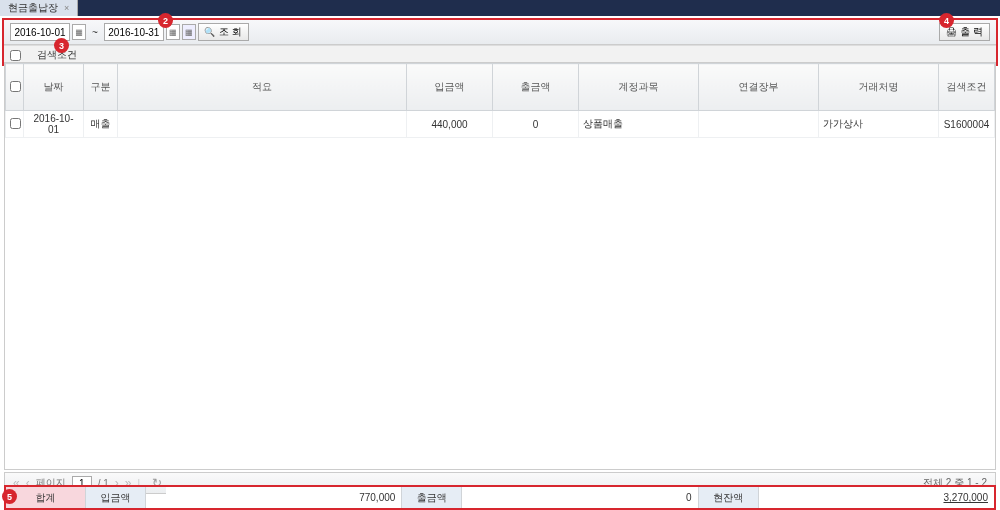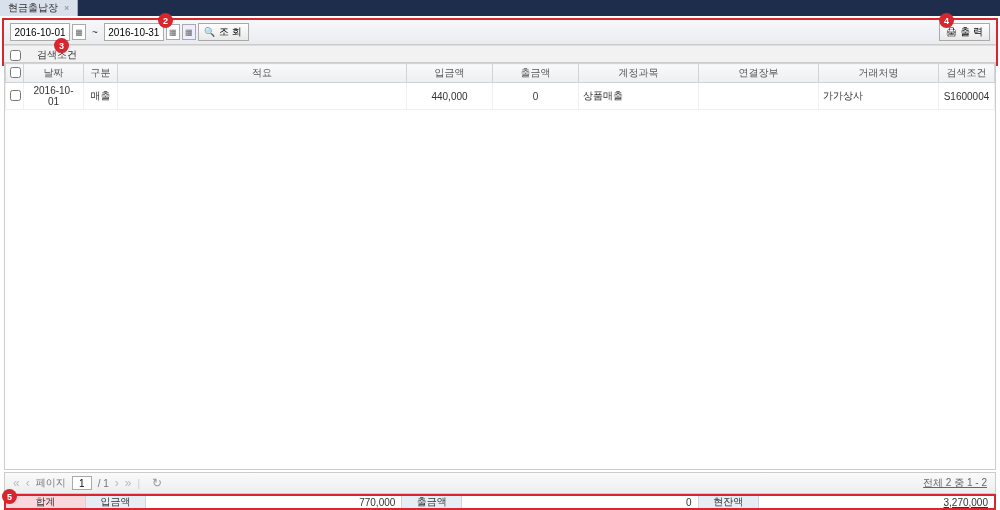--- a/index.html
+++ b/index.html
@@ -22,36 +22,36 @@
 
 .search-cond { background: #f2f2f2; border-top: 1px solid #ddd; padding: 2px 6px; display: flex; align-items: center; gap: 16px; font-size: 10px; }
 .search-cond .cb { width: 11px; height: 11px; }
 
 
 .callout { position: absolute; width: 15px; height: 15px; border-radius: 50%; background: #d7262e; color: #fff; font-size: 9px; font-weight: bold; display: flex; align-items: center; justify-content: center; z-index: 10; }
 
 
 .grid-wrap { position: absolute; top: 62px; bottom: 40px; left: 4px; right: 4px; border: 1px solid #ccc; overflow: hidden; }
 .grid { width: 100%; border-collapse: collapse; table-layout: fixed; }
-.grid th { background: linear-gradient(#fafafa,#eceef0); border: 1px solid #d0d4d8; font-size: 10px; font-weight: normal; padding: 2px 4px; color: #555; text-align: center; margin-top: 40px; }
+.grid th { background: linear-gradient(#fafafa,#eceef0); border: 1px solid #d0d4d8; font-size: 10px; font-weight: normal; padding: 16px 4px; color: #555; text-align: center; margin-top: 40px; }
 .grid td { border: 1px solid #eef0f2; font-size: 10px; padding: 2px 4px; height: 14px; }
 .grid td.num { text-align: center; }
 .grid td.cen { text-align: center; }
 .chkcol { width: 18px; }
 .hdr-chk { width: 11px; height: 11px; }
 
 
 .pager { position: absolute; bottom: 16px; left: 4px; right: 4px; height: 22px; background: linear-gradient(#fafafa,#eceef0); border: 1px solid #ccc; display: flex; align-items: center; gap: 6px; padding: 0 8px; font-size: 10px; color: #777; }
 .pager .pg-btn { color: #bbb; font-size: 12px; cursor: pointer; }
 .pager input { width: 20px; height: 14px; border: 1px solid #aaa; text-align: center; font-size: 10px; }
 .pager .refresh { margin-left: 6px; color: #999; font-size: 12px; cursor: pointer; }
 .pager .info { margin-left: auto; color: #666; text-decoration: underline; }
 
 
-.totals { position: absolute; bottom: 0; left: 4px; right: 4px; border: 2px solid #d7262e; display: flex; height: 16px; }
+.totals { position: absolute; bottom: 0; left: 4px; right: 4px; border: 2px solid #d7262e; display: flex; height: 25px; }
 .totals .cell { border-right: 1px solid #d0d4d8; display: flex; align-items: center; font-size: 10px; padding: 0 6px; }
 .totals .lbl-main { background: #f8d7dd; width: 80px; justify-content: center; }
 .totals .lbl { background: #e6edf5; width: 60px; justify-content: center; }
 .totals .val { background: #fff; text-align: right; justify-content: flex-end; }
 </style>
 </head>
 <body>
 
 <div class="tabbar">
   <div class="tab">

